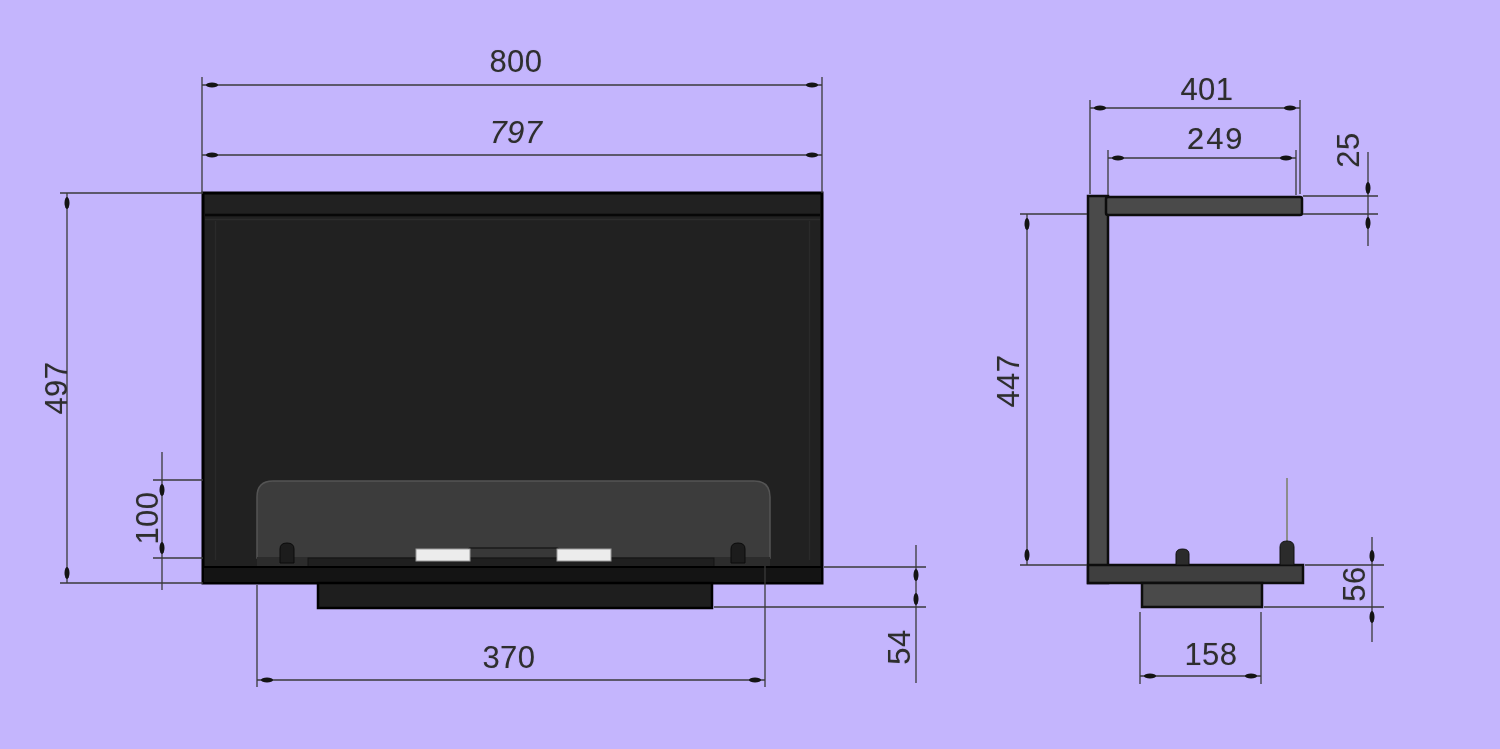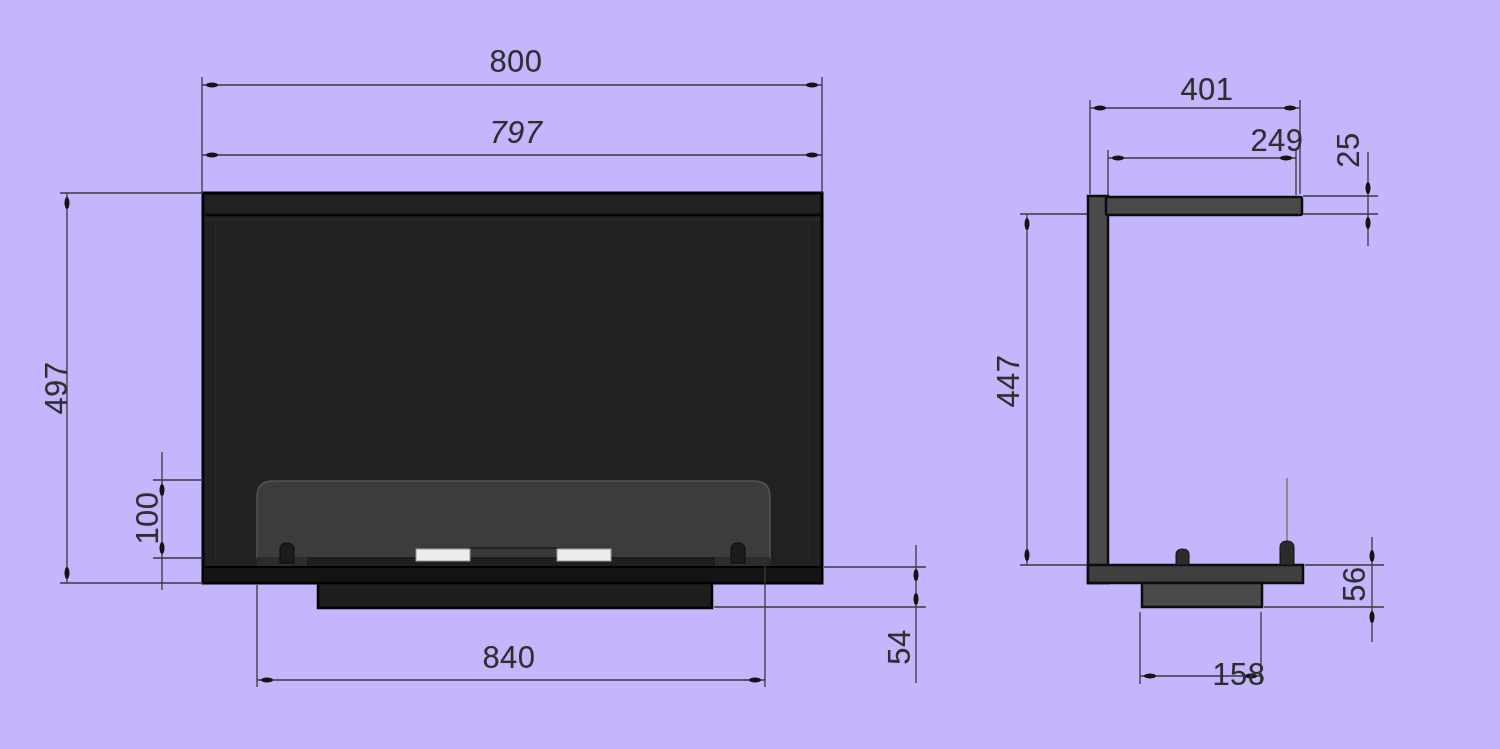--- a/index.html
+++ b/index.html
@@ -127,23 +127,23 @@
         <ellipse cx="1150" cy="676" rx="6" ry="2.5"></ellipse>
         <ellipse cx="1251" cy="676" rx="6" ry="2.5"></ellipse>
       </g>
     </g>
   </svg>
 
   <div class="dim-label" style="left:516px;top:61px;">800</div>
   <div class="dim-label" style="left:516px;top:132px;font-style:italic;">797</div>
   <div class="dim-label rot" style="left:56px;top:388px;">497</div>
   <div class="dim-label rot" style="left:147px;top:518px;">100</div>
-  <div class="dim-label" style="left:509px;top:657px;">840</div>
+  <div class="dim-label" style="left:509px;top:657px;">370</div>
   <div class="dim-label rot" style="left:899px;top:647px;">54</div>
 
   <div class="dim-label" style="left:1207px;top:89px;">401</div>
-  <div class="dim-label" style="left:1277px;top:140px;">249</div>
+  <div class="dim-label" style="left:1215px;top:140px;font-family:Liberation Mono, monospace;">249</div>
   <div class="dim-label rot" style="left:1348px;top:150px;">25</div>
   <div class="dim-label rot" style="left:1008px;top:381px;">447</div>
   <div class="dim-label rot" style="left:1354px;top:584px;">56</div>
-  <div class="dim-label" style="left:1211px;top:674px;margin-left:28px;">158</div>
+  <div class="dim-label" style="left:1211px;top:654px;">158</div>
 
 </div>
 
 </body></html>

